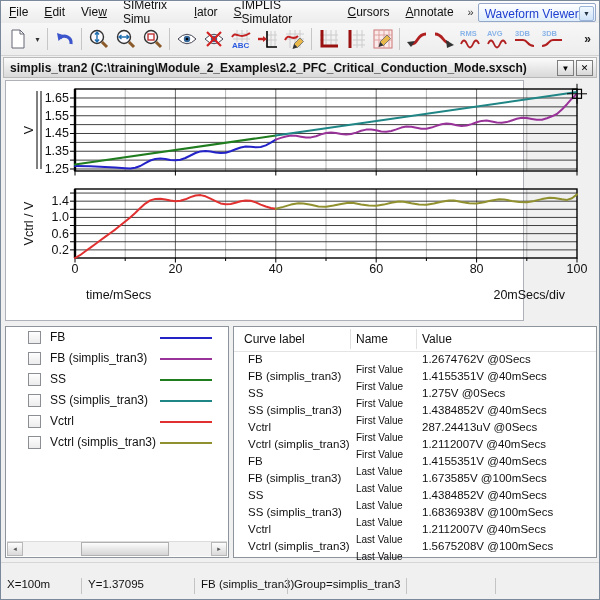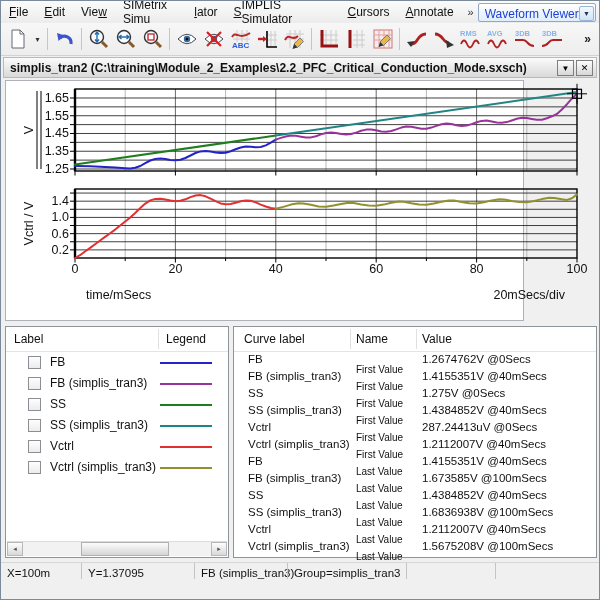--- a/index.html
+++ b/index.html
@@ -59,21 +59,21 @@
   .vc3{position:absolute;left:188px;top:1px;white-space:nowrap;font-size:11.5px;}
   
   .hscroll{position:absolute;left:1px;right:1px;bottom:1px;height:15px;background:#f2f2f2;
     border-top:1px solid #dcdcdc;display:flex;align-items:stretch;}
   .sarrow{width:16px;background:linear-gradient(#fdfdfd,#d9d9d9);border:1px solid #b8b8b8;
     display:flex;align-items:center;justify-content:center;font-size:7px;color:#555;}
   .sarrow.right{margin-left:auto;}
   .sthumb{margin-left:58px;width:88px;background:linear-gradient(#fcfcfc,#d4d4d4);border:1px solid #b0b0b0;}
   
   .statusbar{position:absolute;left:0;right:0;top:561px;height:32px;background:#f0f0f0;
-    border-top:1px solid #d6d6d6;display:flex;align-items:flex-start;font-size:11.5px;}
+    border-top:1px solid #d6d6d6;display:flex;align-items:flex-end;font-size:11.5px;}
   .sfield{height:20px;display:flex;align-items:center;padding-left:6px;white-space:nowrap;}
   .ssep{width:1px;height:16px;background:#c4c4c4;}
   svg text{font-family:"Liberation Sans","DejaVu Sans",sans-serif;}
 </style>
 </head>
 <body>
 
 <div class="window">
 
   <div class="menubar">
@@ -341,25 +341,20 @@
         <text x="571" y="192" text-anchor="middle" font-size="12.5" fill="#111">100</text>
         <text x="80" y="218" font-size="12.5" fill="#111">time/mSecs</text>
         <text x="559" y="218" text-anchor="end" font-size="12.5" fill="#111">20mSecs/div</text>
         <line x1="561" y1="12.811731601731623" x2="581" y2="12.811731601731623" stroke="#000" stroke-width="1"></line>
         <line x1="571" y1="2.8117316017316227" x2="571" y2="22.811731601731623" stroke="#000" stroke-width="1"></line>
         <rect x="566.5" y="8.311731601731623" width="9" height="9" fill="none" stroke="#000" stroke-width="1.2"></rect>
       </svg>
   </div>
 
   <div class="panel legend-panel">
-    <div class="phead">
-      <span class="h" style="left:8px">Label</span>
-      <span class="h" style="left:160px">Legend</span>
-      <span class="vline" style="left:152px"></span>
-    </div>
     <div>
         <div class="lrow">
           <span class="cb"></span>
           <span class="llabel">FB</span>
           <span class="lline" style="background: rgb(35, 35, 200);"></span>
         </div>
         <div class="lrow">
           <span class="cb"></span>
           <span class="llabel">FB (simplis_tran3)</span>
           <span class="lline" style="background: rgb(153, 51, 153);"></span>

